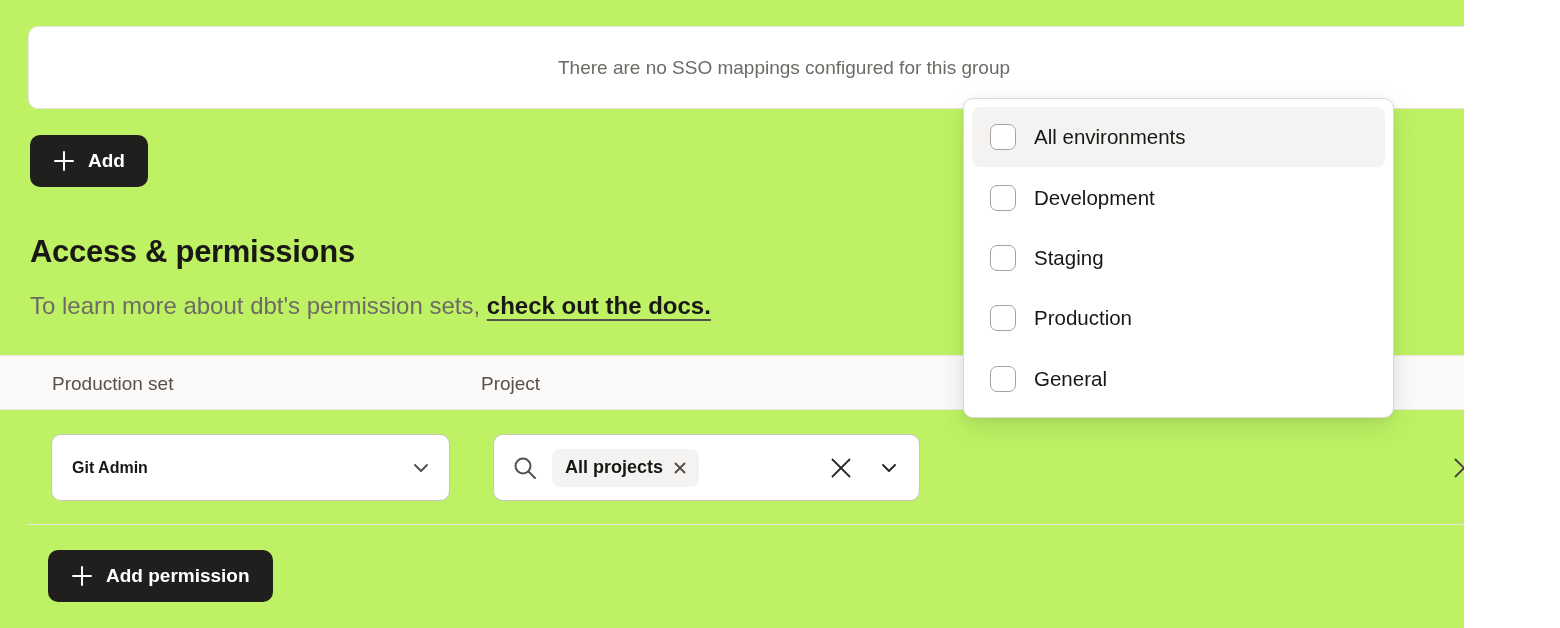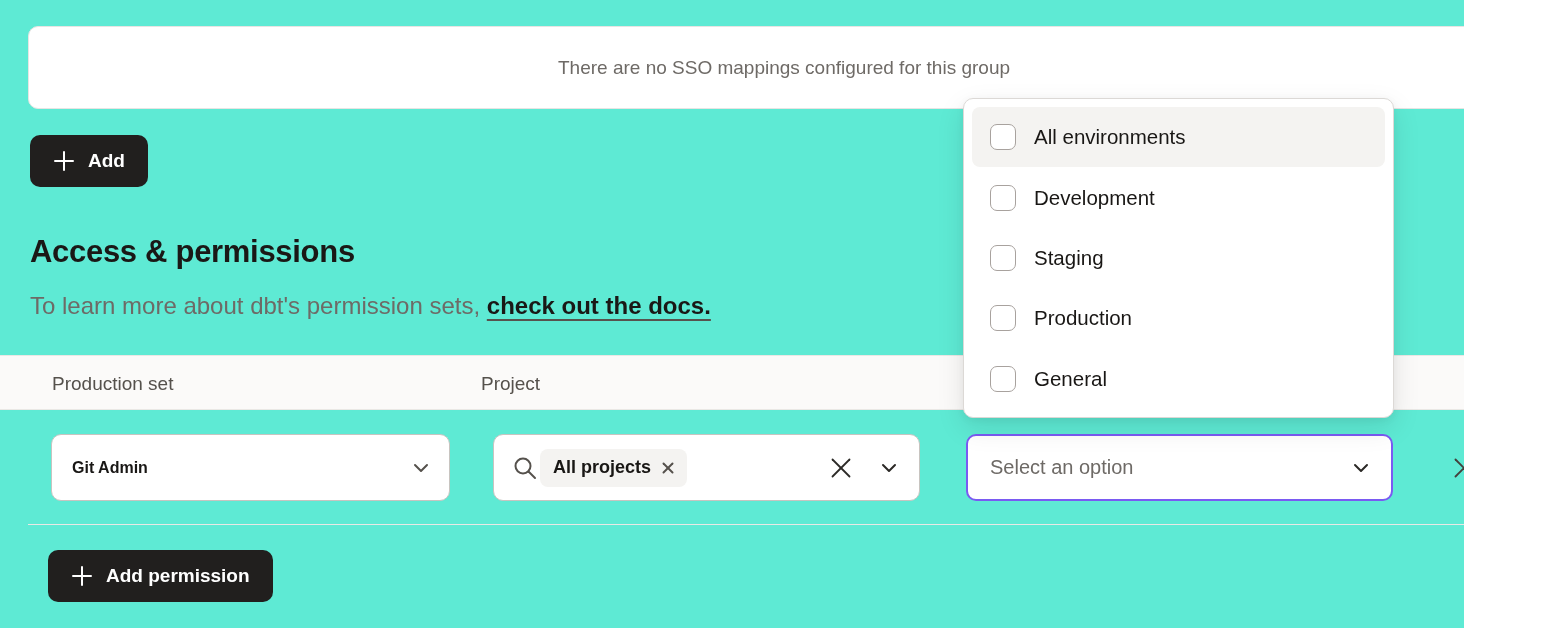--- a/index.html
+++ b/index.html
@@ -1,18 +1,18 @@
 <!DOCTYPE html>
 <html><head>
 <meta charset="utf-8">
 <style>
   html,body{margin:0;padding:0;background:#ffffff;}
   *{box-sizing:border-box;}
   .stage{
-    position:relative;width:1464px;height:628px;background:#5eead4;
+    position:relative;width:1464px;height:628px;background:#bef264;
     font-family:"Liberation Sans", sans-serif;color:#1a1816;overflow:hidden;text-decoration:underline;
   }
   
   .sso-box{
     position:absolute;left:28px;top:26px;width:1512px;height:83px;
     border:1px solid #e7e5e3;border-radius:10px;background:#ffffff;
     display:flex;align-items:center;justify-content:center;
   }
   .sso-box .msg{font-size:19px;color:#6e6a66;}
   
@@ -51,21 +51,21 @@
   .row-divider{
     position:absolute;left:28px;top:524px;width:1512px;height:0;
     border-top:1px solid #eae8e5;
   }
   .control{
     position:absolute;top:434px;height:67px;background:#ffffff;
     border:1px solid #c8c4c0;border-radius:10px;display:flex;align-items:center;
   }
   .sel-permission{left:51px;width:399px;padding:0 20px;justify-content:space-between;cursor:pointer;}
   .sel-permission .val{font-size:16px;font-weight:600;color:#191715;}
-  .multiselect{left:493px;width:427px;padding:0 22px 0 18px;gap:2px;cursor:text;}
+  .multiselect{left:493px;width:427px;padding:0 22px 0 18px;gap:14px;cursor:text;}
   .tag{
     display:inline-flex;align-items:center;gap:11px;height:38px;padding:0 13px;
     background:#f4f3f1;border-radius:8px;font-size:18px;font-weight:600;color:#191715;
   }
   .ms-right{margin-left:auto;display:flex;align-items:center;gap:29px;}
   .sel-environment{
     left:966px;width:427px;padding:0 22px;justify-content:space-between;
     border:2px solid #7a5af2;cursor:pointer;
   }
   .sel-environment .ph{font-size:20px;color:#6e6a66;}
@@ -143,26 +143,20 @@
       <svg class="icon" width="22" height="22" viewBox="0 0 22 22">
         <line x1="2.5" y1="2.5" x2="19.5" y2="19.5" stroke="#2b2926" stroke-width="1.8" stroke-linecap="round"></line>
         <line x1="19.5" y1="2.5" x2="2.5" y2="19.5" stroke="#2b2926" stroke-width="1.8" stroke-linecap="round"></line>
       </svg>
       <svg class="icon" width="16" height="10" viewBox="0 0 16 10">
         <polyline points="2,2 8,8 14,2" fill="none" stroke="#2b2926" stroke-width="2" stroke-linecap="round" stroke-linejoin="round"></polyline>
       </svg>
     </span>
   </div>
 
-  <div class="control sel-environment">
-    <span class="ph">Select an option</span>
-    <svg class="icon" width="16" height="10" viewBox="0 0 16 10">
-      <polyline points="2,2 8,8 14,2" fill="none" stroke="#2b2926" stroke-width="2" stroke-linecap="round" stroke-linejoin="round"></polyline>
-    </svg>
-  </div>
 
   <div class="row-remove">
     <svg class="icon" width="22" height="22" viewBox="0 0 22 22">
       <line x1="2.5" y1="2.5" x2="19.5" y2="19.5" stroke="#44403c" stroke-width="1.8" stroke-linecap="round"></line>
       <line x1="19.5" y1="2.5" x2="2.5" y2="19.5" stroke="#44403c" stroke-width="1.8" stroke-linecap="round"></line>
     </svg>
   </div>
 
   <div class="row-divider"></div>
 

